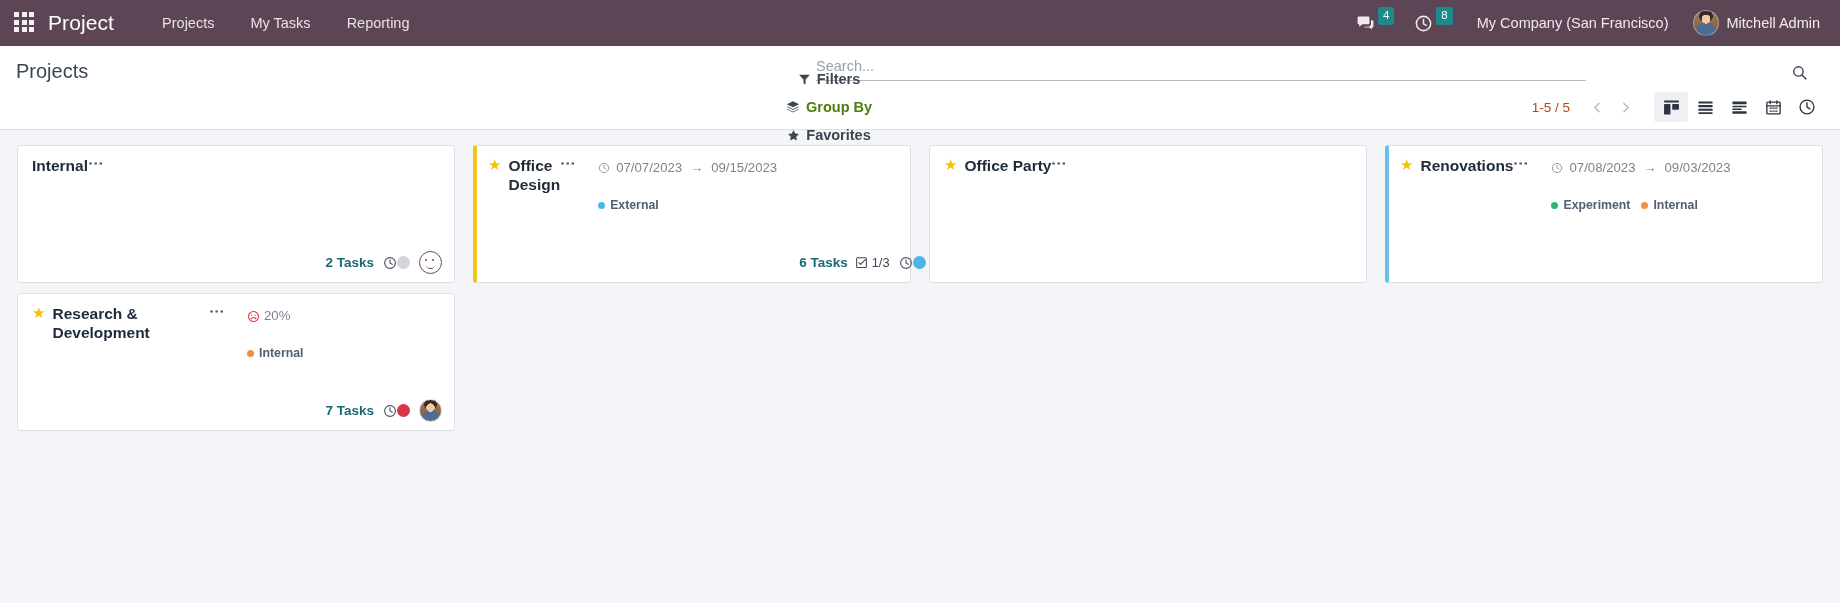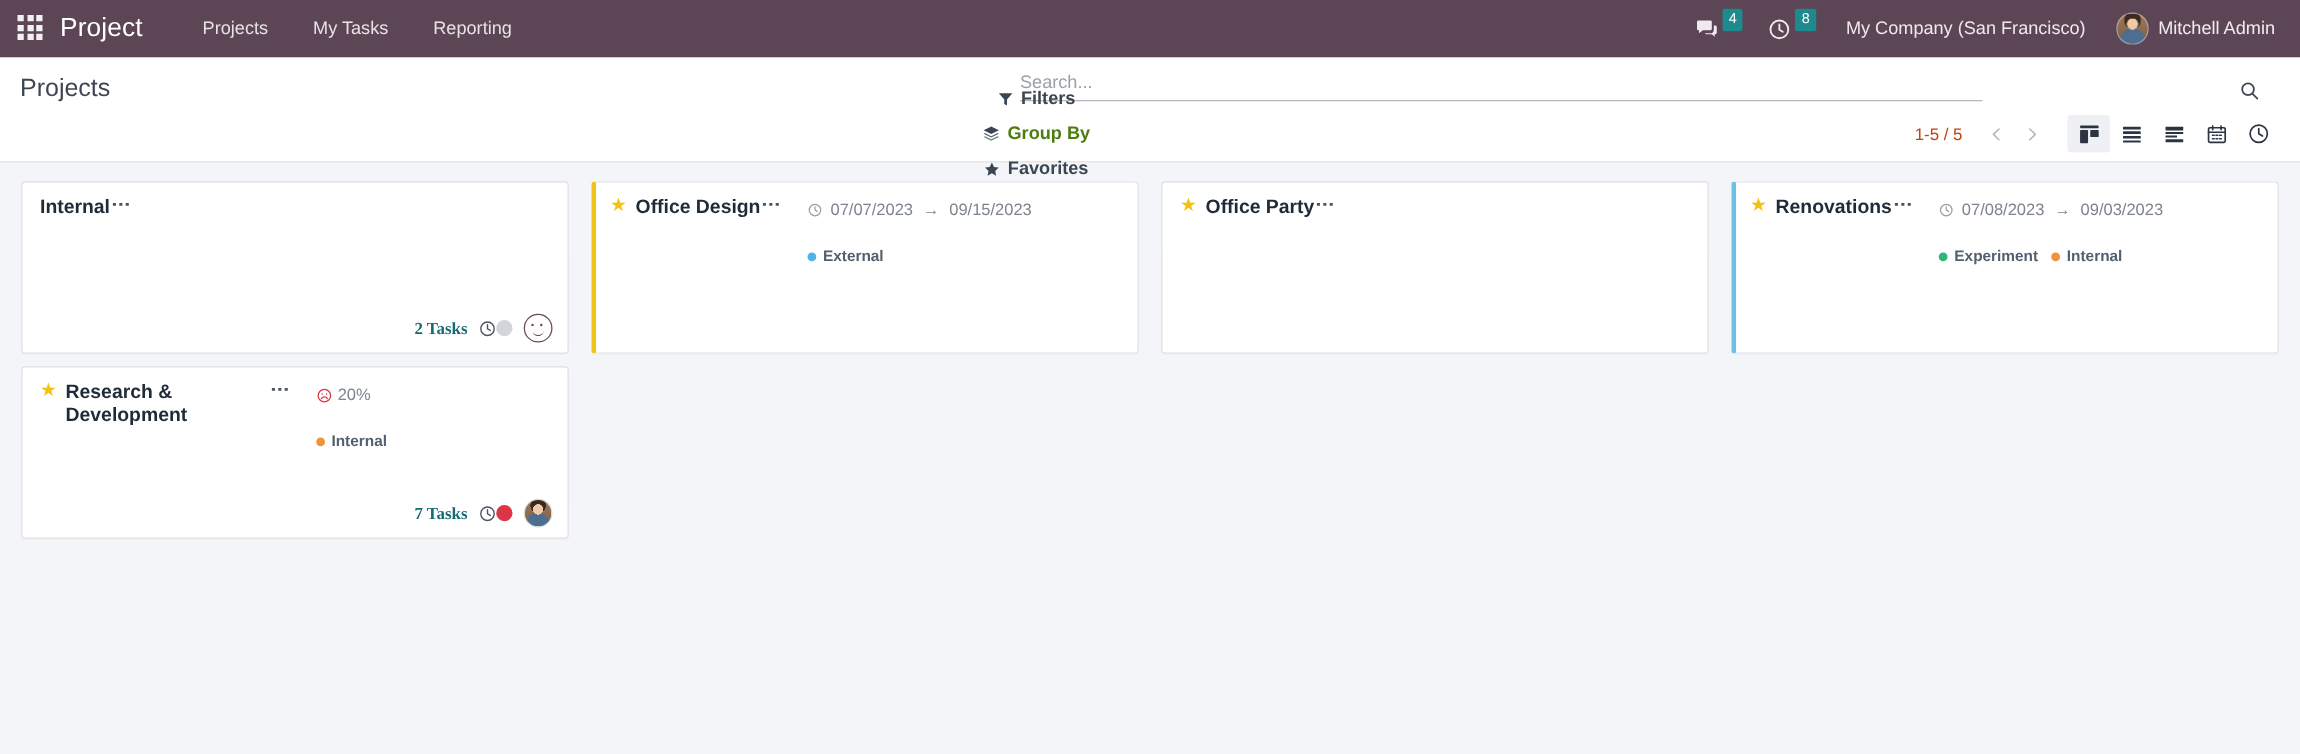--- a/index.html
+++ b/index.html
@@ -269,21 +269,20 @@
     display: flex; align-items: center;
     margin-top: auto;
     padding-top: 12px;
   }
   .tasks-link {
     font-size: 13.5px;
     color: #176a73;
     font-weight: bold;
     cursor: pointer;
     white-space: nowrap;
-    font-family: Liberation Serif, serif;
   }
   .subtask {
     display: flex; align-items: center; gap: 4px;
     font-size: 12.8px;
     color: #3b4654;
     margin-left: 7px;
   }
   .foot-clock { margin-left: 9px; color: #4a5461; line-height: 0; cursor: pointer; }
   .foot-right { margin-left: auto; display: flex; align-items: center; gap: 9px; }
   .status-dot { width: 13px; height: 13px; border-radius: 50%; flex: none; cursor: pointer; }
@@ -521,20 +520,38 @@
             <span>07/07/2023</span>
             <span class="arrow">→</span>
             <span>09/15/2023</span>
           </div>
           <div class="tag-row">
             <span class="tag">
               <span class="dot" style="background:#4fb3e8"></span>
               <span>External</span>
             </span>
           </div>
+        </div>
+        <div class="k-foot" style="padding-left:22px">
+          <span class="tasks-link">6 Tasks</span>
+          <span class="subtask">
+            <span style="line-height:0"><svg width="13" height="13" viewBox="0 0 24 24" fill="none" stroke="#3b4654" stroke-width="1.9">
+                <rect x="3" y="3.4" width="18" height="18" rx="2"></rect>
+                <path d="m7.2 12.2 3.4 3.4L19 6.6" stroke-linecap="round" stroke-linejoin="round"></path>
+              </svg></span>
+            <span>1/3</span>
+          </span>
+          <span class="foot-clock"><svg width="14" height="14" viewBox="0 0 24 24" fill="none" stroke="#4a5461" stroke-width="1.9">
+              <circle cx="12" cy="12" r="9.2"></circle>
+              <path d="M12 6.6V12l3.8 2.3" stroke-linecap="round"></path>
+            </svg></span>
+          <span class="foot-right">
+            <span class="status-dot" style="background:#4fb3e8"></span>
+            <span class="av photo-a"></span>
+          </span>
         </div>
       </div>
     </div>
     <div class="k-col">
       <div class="k-card">
         <div class="k-head">
           <span class="k-star">★</span>
           <div class="k-title">Office Party</div>
           <div class="k-menu">⋮</div>
         </div>

